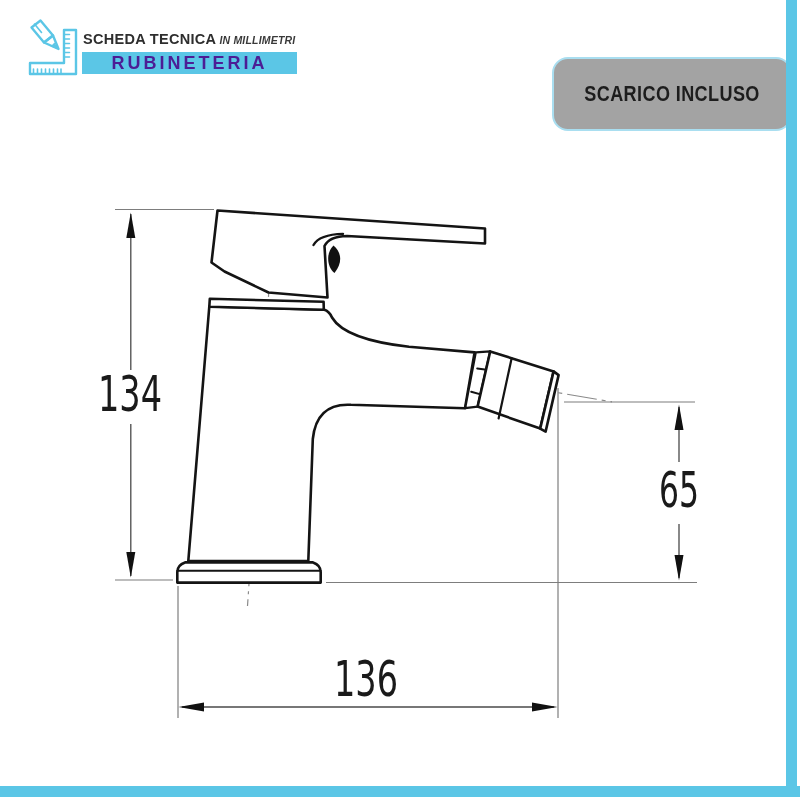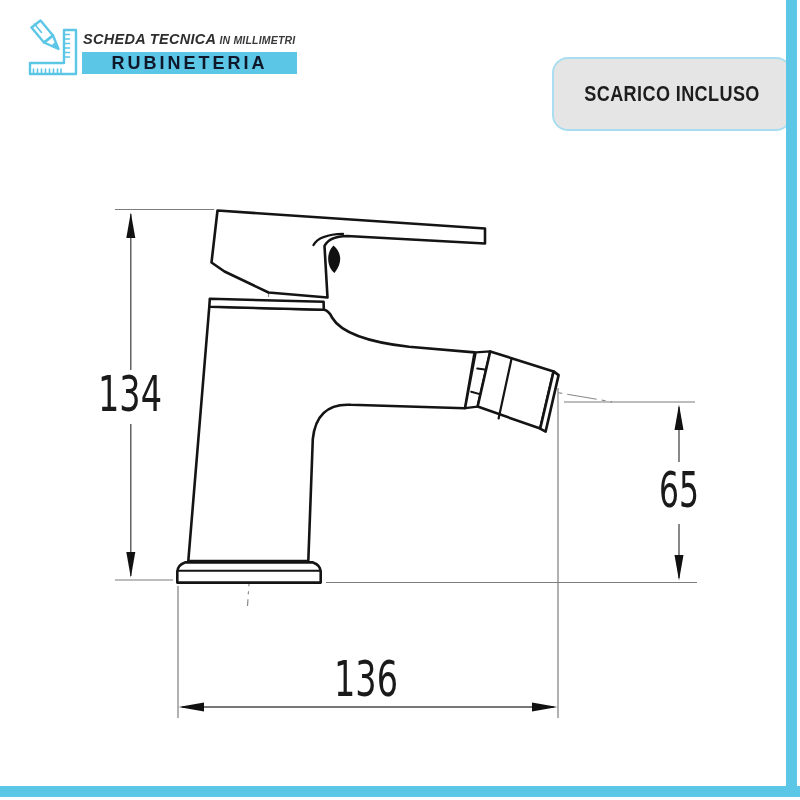--- a/index.html
+++ b/index.html
@@ -6,33 +6,33 @@
   body{width:800px;height:800px;position:relative;background:#ffffff;overflow:hidden;
        font-family:"Liberation Sans", sans-serif;}
 
   
   .band-right{position:absolute;top:0;right:3px;width:11px;height:797px;background:#5bc6e6;z-index:6;}
   .band-bottom{position:absolute;left:0;bottom:3px;width:800px;height:11px;background:#5bc6e6;z-index:6;}
 
   
   .logo{position:absolute;left:24px;top:18px;width:62px;height:66px;z-index:3;}
   .title-row{position:absolute;left:83px;top:30px;white-space:nowrap;z-index:3;}
-  .title{font-family:"Liberation Sans",sans-serif;font-style:italic;font-weight:700;
+  .title{font-family:"Liberation Sans",sans-serif;font-weight:700;
          font-size:14.5px;color:#2e2e2e;letter-spacing:.3px;margin-top:48px;}
   .subtitle{font-family:"Liberation Sans",sans-serif;font-style:italic;font-weight:700;
          font-size:10.5px;color:#3a3a3a;margin-left:3px;letter-spacing:.2px;}
   .banner{position:absolute;left:82px;top:52px;width:215px;height:22px;background:#5bc6e6;
           display:flex;align-items:center;justify-content:center;z-index:3;}
-  .banner span{color:#0f172a;font-weight:700;font-size:18px;letter-spacing:3px;
+  .banner span{color:#4c1d95;font-weight:700;font-size:18px;letter-spacing:3px;
           font-family:"Liberation Sans",sans-serif;}
 
   
   .badge{position:absolute;left:552px;top:57px;width:240px;height:74px;box-sizing:border-box;
          border:2px solid #a9def0;border-radius:16px;display:flex;align-items:center;
-         justify-content:center;z-index:3;background:#e5e5e5;}
+         justify-content:center;z-index:3;background:#a3a3a3;}
   .badge-text{white-space:nowrap;transform:scaleX(.82);transform-origin:center;
          font-size:22px;color:#1d1d1d;letter-spacing:.5px;}
   .badge-text .w600{font-weight:600;}
   .badge-text .w800{font-weight:800;}
 
   
   .drawing{position:absolute;left:0;top:0;width:800px;height:800px;z-index:1;}
   .dim-text{font-family:"DejaVu Sans",sans-serif;font-size:50px;fill:#1a1a1a;}
 </style>
 </head>

